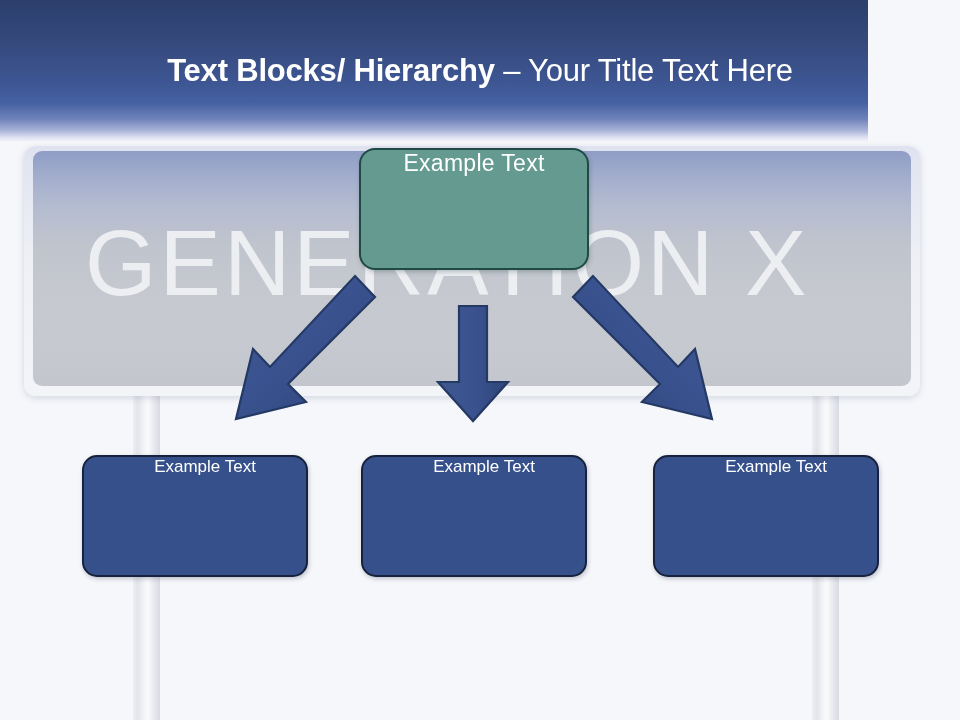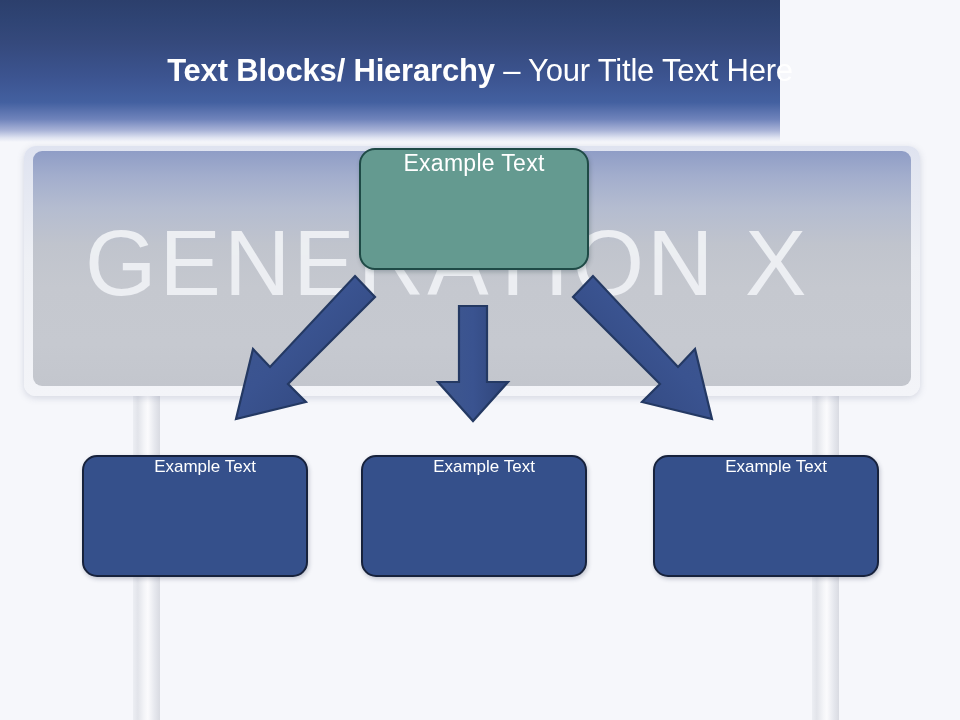--- a/index.html
+++ b/index.html
@@ -20,33 +20,32 @@
     height: 720px;
     background: #f6f7fb;
     overflow: hidden;
   }
 
   
   #title-banner {
     position: absolute;
     left: 0;
     top: 0;
-    width: 760px;
+    width: 868px;
     height: 142px;
     background: linear-gradient(to bottom,
         #2c3f6c 0%,
         #2f4474 14%,
         #35497c 30%,
         #3c5490 54%,
         #4360a0 72%,
         #6f83bb 84%,
         #aab4d8 92%,
         #dfe3f1 97%,
         #f6f7fb 100%);
-    padding-left: 20px;
   }
   #title-text {
     position: absolute;
     left: 0;
     top: 52px;
     width: 960px;
     text-align: center;
     color: #ffffff;
     font-size: 31px;
     line-height: 38px;

